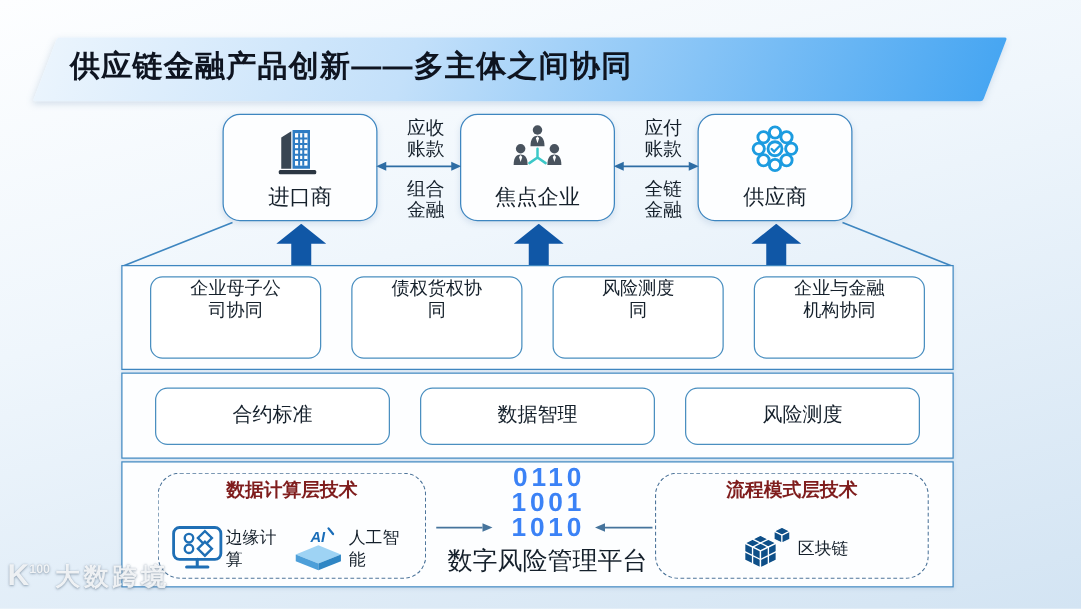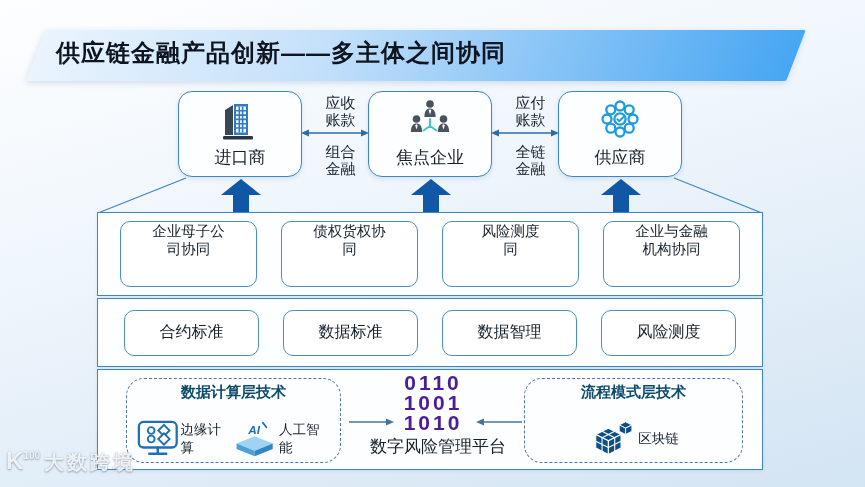--- a/index.html
+++ b/index.html
@@ -38,30 +38,30 @@
     font-size:14.5px;line-height:18px;text-align:center;}
   .std-box{flex:1;height:44px;background:#fff;border:1.3px solid #4a8fc0;
     border-radius:10px;display:flex;align-items:center;justify-content:center;
     font-size:16px;}
   
   .dashed-box{position:absolute;top:8px;height:85px;border:1.6px dashed #4f769b;
     border-radius:18px;box-sizing:border-box;display:flex;flex-direction:column;
     align-items:center;padding-top:4px;}
   .dashed-left{left:28px;width:215px;}
   .dashed-right{left:426px;width:219px;}
-  .dashed-title{font-size:15px;font-weight:600;color:#0c4a6e;}
+  .dashed-title{font-size:15px;font-weight:600;color:#7f1d1d;}
   .tech-items{display:flex;width:100%;justify-content:space-around;flex:1;
     align-items:flex-end;padding:0 10px 4px;box-sizing:border-box;}
   .tech-item{display:flex;flex-direction:row;align-items:center;gap:2px;}
   .tech-item-label{font-size:13.5px;color:#15202b;}
-  .digits{position:absolute;left:300px;top:3px;width:70px;text-align:center;
+  .digits{position:absolute;left:300px;top:3px;width:70px;text-align:right;
     font-weight:bold;font-size:21px;line-height:20px;letter-spacing:3px;
-    color:#4c1d95;}
+    color:#3b82f6;}
   .platform-label{position:absolute;left:253px;top:65px;width:174px;text-align:center;
-    font-size:17px;color:#15202b;font-weight:500;}
+    font-size:20px;color:#15202b;font-weight:500;}
   
   .watermark{position:absolute;left:6px;top:449px;display:flex;align-items:flex-start;
     color:rgba(255,255,255,.85);font-weight:bold;
     text-shadow:0 1px 2px rgba(110,130,150,.65),0 0 1px rgba(110,130,150,.5);}
   .wm-k{font-size:24px;line-height:24px;}
   .wm-sup{font-size:10px;line-height:12px;margin:1px 4px 0 0;}
   .wm-text{font-size:20px;line-height:26px;letter-spacing:3px;}
 </style>
 </head>
 <body>
@@ -176,21 +176,20 @@
         <div>同</div>
     </div>
     <div class="collab-box">
       <div>企业与金融</div>
         <div>机构协同</div>
     </div>
   </div>
 
   <div class="section sec-b">
     <div class="std-box">合约标准</div>
-    <div class="std-box">数据标准</div>
     <div class="std-box">数据智理</div>
     <div class="std-box">风险测度</div>
   </div>
 
   <div class="section sec-c">
 
     <svg style="position:absolute;left:0;top:0;" width="666" height="101">
       <path d="M251 52 H288" stroke="#46749c" stroke-width="1.4" fill="none"></path>
       <polygon points="296,52 288,48.6 288,55.4" fill="#46749c"></polygon>
       <path d="M424 52 H386" stroke="#46749c" stroke-width="1.4" fill="none"></path>

